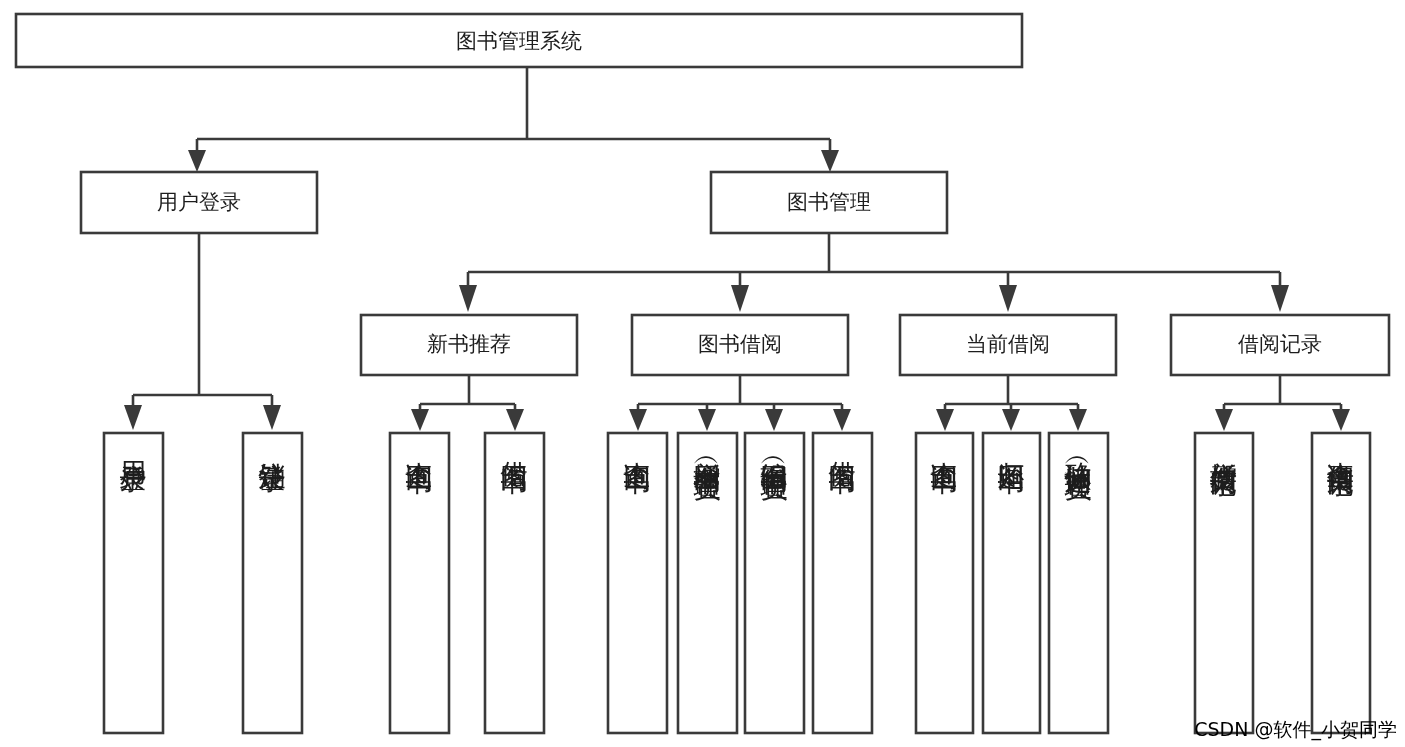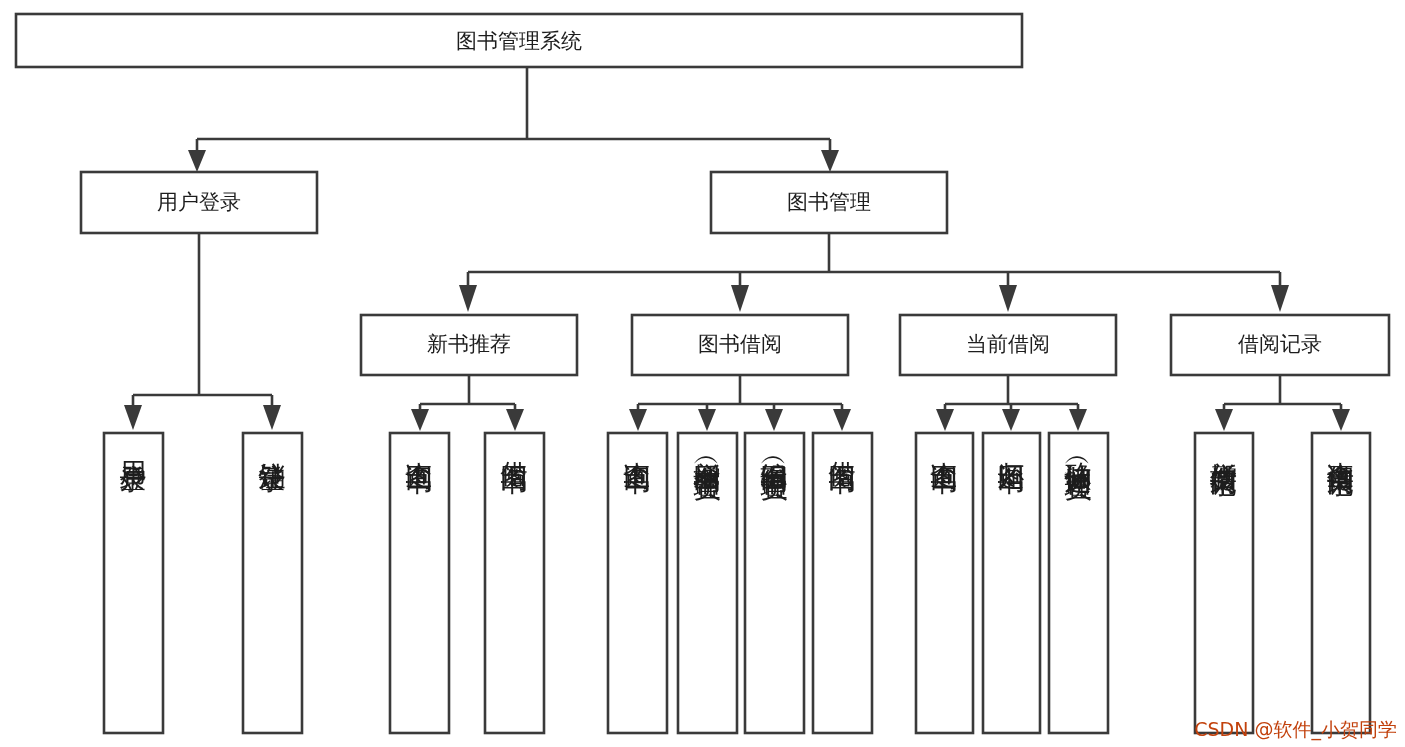--- a/index.html
+++ b/index.html
@@ -59,21 +59,21 @@
     letter-spacing: 2px;
     color: #1d1d1d;
     white-space: nowrap;
   }
   #watermark {
     position: absolute;
     right: 8px;
     bottom: 4px;
     font-family: "DejaVu Sans", "Liberation Sans", sans-serif;
     font-size: 19px;
-    color: #c2410c;
+    color: #000000;
     white-space: nowrap;
     pointer-events: none;
   }
 </style>
 </head>
 <body>
 
 <div id="diagram-root">
 
   <svg width="1405" height="747" viewBox="0 0 1405 747" xmlns="http://www.w3.org/2000/svg">

